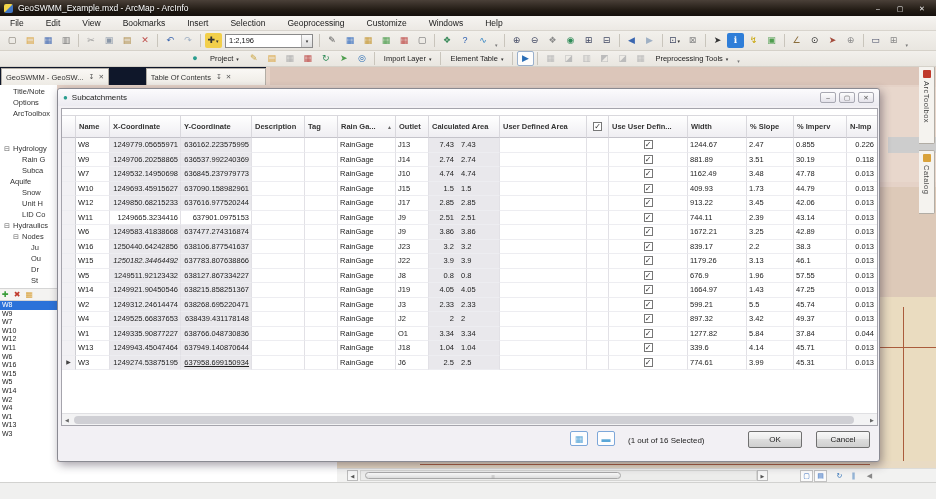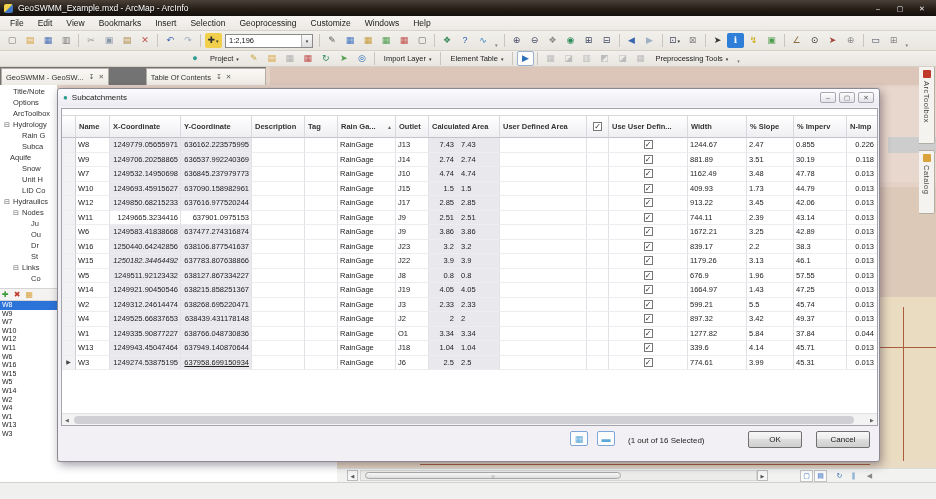--- a/index.html
+++ b/index.html
@@ -10,21 +10,21 @@
   
   .titlebar { position:absolute; left:0; top:0; width:936px; height:16px; z-index:10;
     background:linear-gradient(#4a4038,#241d16 60%,#15100c); display:flex; align-items:center; padding:0 4px; }
   .appicon { width:9px; height:9px; border-radius:2px; margin-right:5px;
     background:linear-gradient(135deg,#f2d44a 48%,#3f74c2 52%); }
   .wtitle { color:#fff; font-size:8.5px; text-shadow:0 1px 2px #000; flex:1; }
   .wctl { width:20px; height:11px; color:#eee; font-size:7px; line-height:11px; text-align:center; margin-left:2px; border-radius:2px; }
 
   
   .menubar { position:absolute; left:0; top:16px; width:936px; height:15px; z-index:10;
-    background:linear-gradient(#f6f4f1,#ece9e4); border-bottom:1px solid #d8d4cd; display:flex; align-items:center; padding-left:3px; }
+    background:linear-gradient(#f6f4f1,#ece9e4); border-bottom:1px solid #d8d4cd; display:flex; align-items:center; padding-left:3px;gap:8px; }
   .mi { font-size:8.5px; color:#1a1a1a; padding:1px 7px; }
 
   
   .tbar { position:absolute; width:936px; z-index:10; background:linear-gradient(#f2f0ec,#e9e6e0);
     border-bottom:1px solid #d5d1c9; display:flex; align-items:center; }
   .tb1 { left:0; top:31px; height:20px; padding-left:3px; }
   .tb2 { left:0; top:51px; height:16px; padding-left:186px; }
   .ic { width:17px; height:15px; display:inline-flex; align-items:center; justify-content:center;
     border-radius:2px; margin:0 0.5px; position:relative; }
   .ic .g { font-size:9px; line-height:1; }
@@ -37,21 +37,21 @@
   .scalebox { display:inline-flex; width:88px; height:14px; border:1px solid #8a8a8a; background:#fff; align-items:center; margin:0 3px; }
   .scaleval { flex:1; font-size:7.5px; padding-left:3px; color:#111; }
   .scalearrow { width:11px; height:100%; border-left:1px solid #b5b5b5; font-size:5px; color:#333;
     display:flex; align-items:center; justify-content:center; background:linear-gradient(#fafafa,#dcdcdc); }
 
   
   .map { position:absolute; left:0; top:67px; width:936px; height:415px; background:#e5d2c7; z-index:0; }
   .blob { position:absolute; }
 
   
-  .tabrow { position:absolute; left:0; top:67px; width:266px; height:18px; background:#737373; z-index:2;
+  .tabrow { position:absolute; left:0; top:67px; width:266px; height:18px; background:#0f172a; z-index:2;
     display:flex; align-items:flex-end;gap:32px; }
   .ptab { height:17px; display:flex; align-items:center; border:1px solid #b2ada5; border-bottom:none;
     background:linear-gradient(#faf8f5,#eeebe5); padding:0 4px; margin-left:1px; }
   .ptab .plabel { font-size:7.5px; color:#333; white-space:nowrap; overflow:hidden; }
   .pin { font-size:7px; color:#555; margin-left:5px; }
   .tclose { font-size:6.5px; color:#555; margin-left:4px; }
   .ptab.t1 { width:113px; } .ptab.t2 { width:146px; margin-left:5px; }
 
   
   .panel-left { position:absolute; left:0; top:85px; width:57px; height:397px; background:#fff; z-index:2; overflow:hidden; }
@@ -391,21 +391,21 @@
     <div class="tree" id="tree">
         <div class="titem" style="padding-left: 13px;">
           <span>Title/Note</span>
         </div>
         <div class="titem" style="padding-left: 13px;">
           <span>Options</span>
         </div>
         <div class="titem" style="padding-left: 13px;">
           <span>ArcToolbox</span>
         </div>
-        <div class="titem" style="padding-left: 4px;">
+        <div class="titem" style="padding-left: 4px; margin-top: 24px;">
           <span class="exp">⊟</span>
           <span>Hydrology</span>
         </div>
         <div class="titem" style="padding-left: 22px;">
           <span>Rain G</span>
         </div>
         <div class="titem" style="padding-left: 22px;">
           <span>Subca</span>
         </div>
         <div class="titem" style="padding-left: 10px;">

